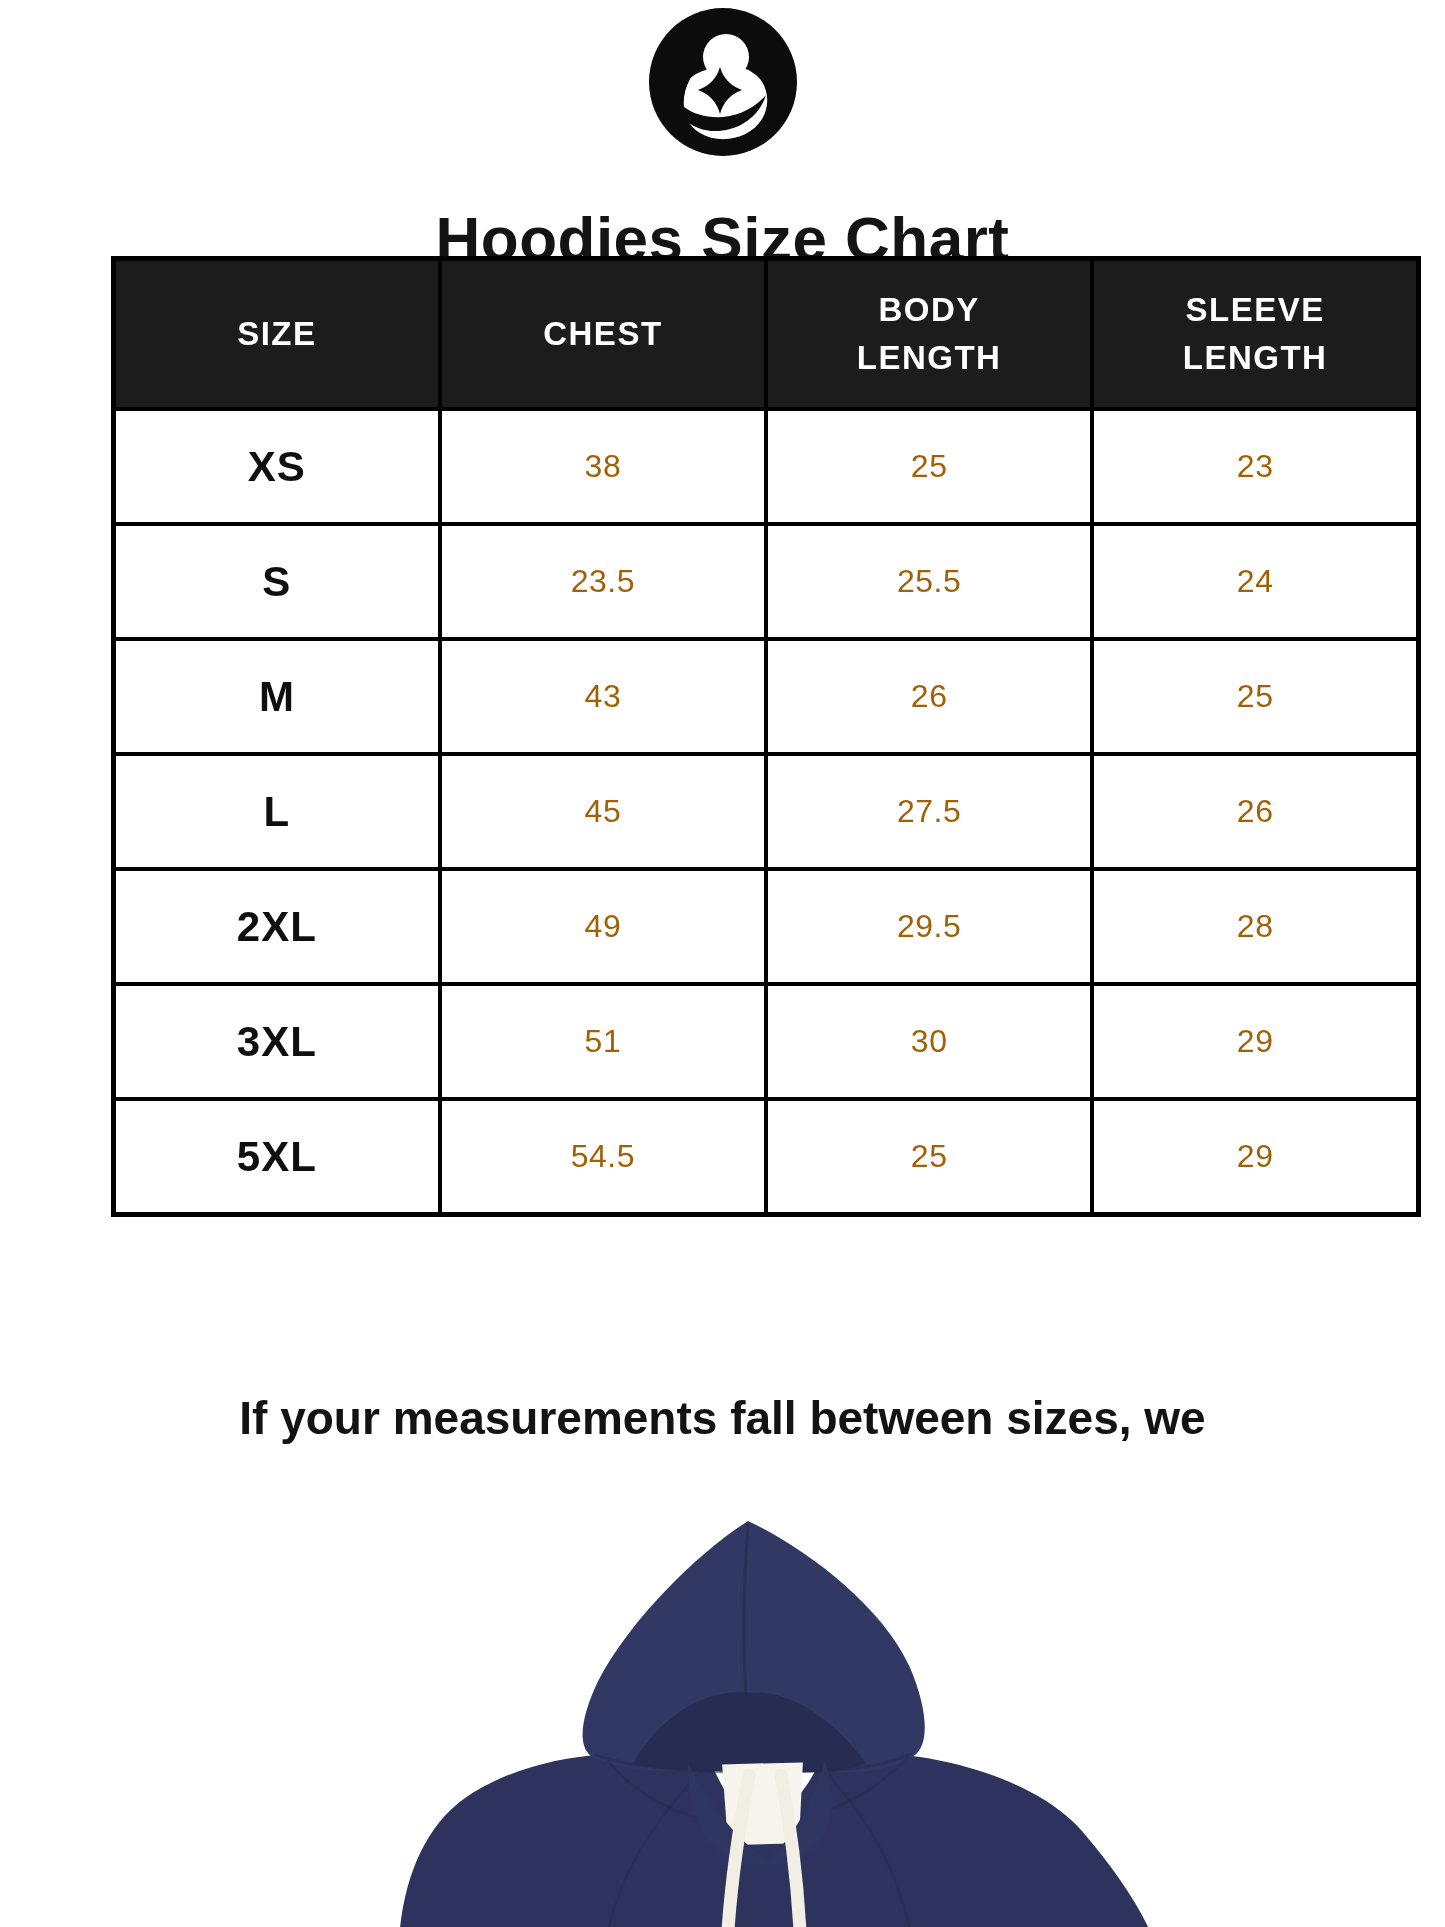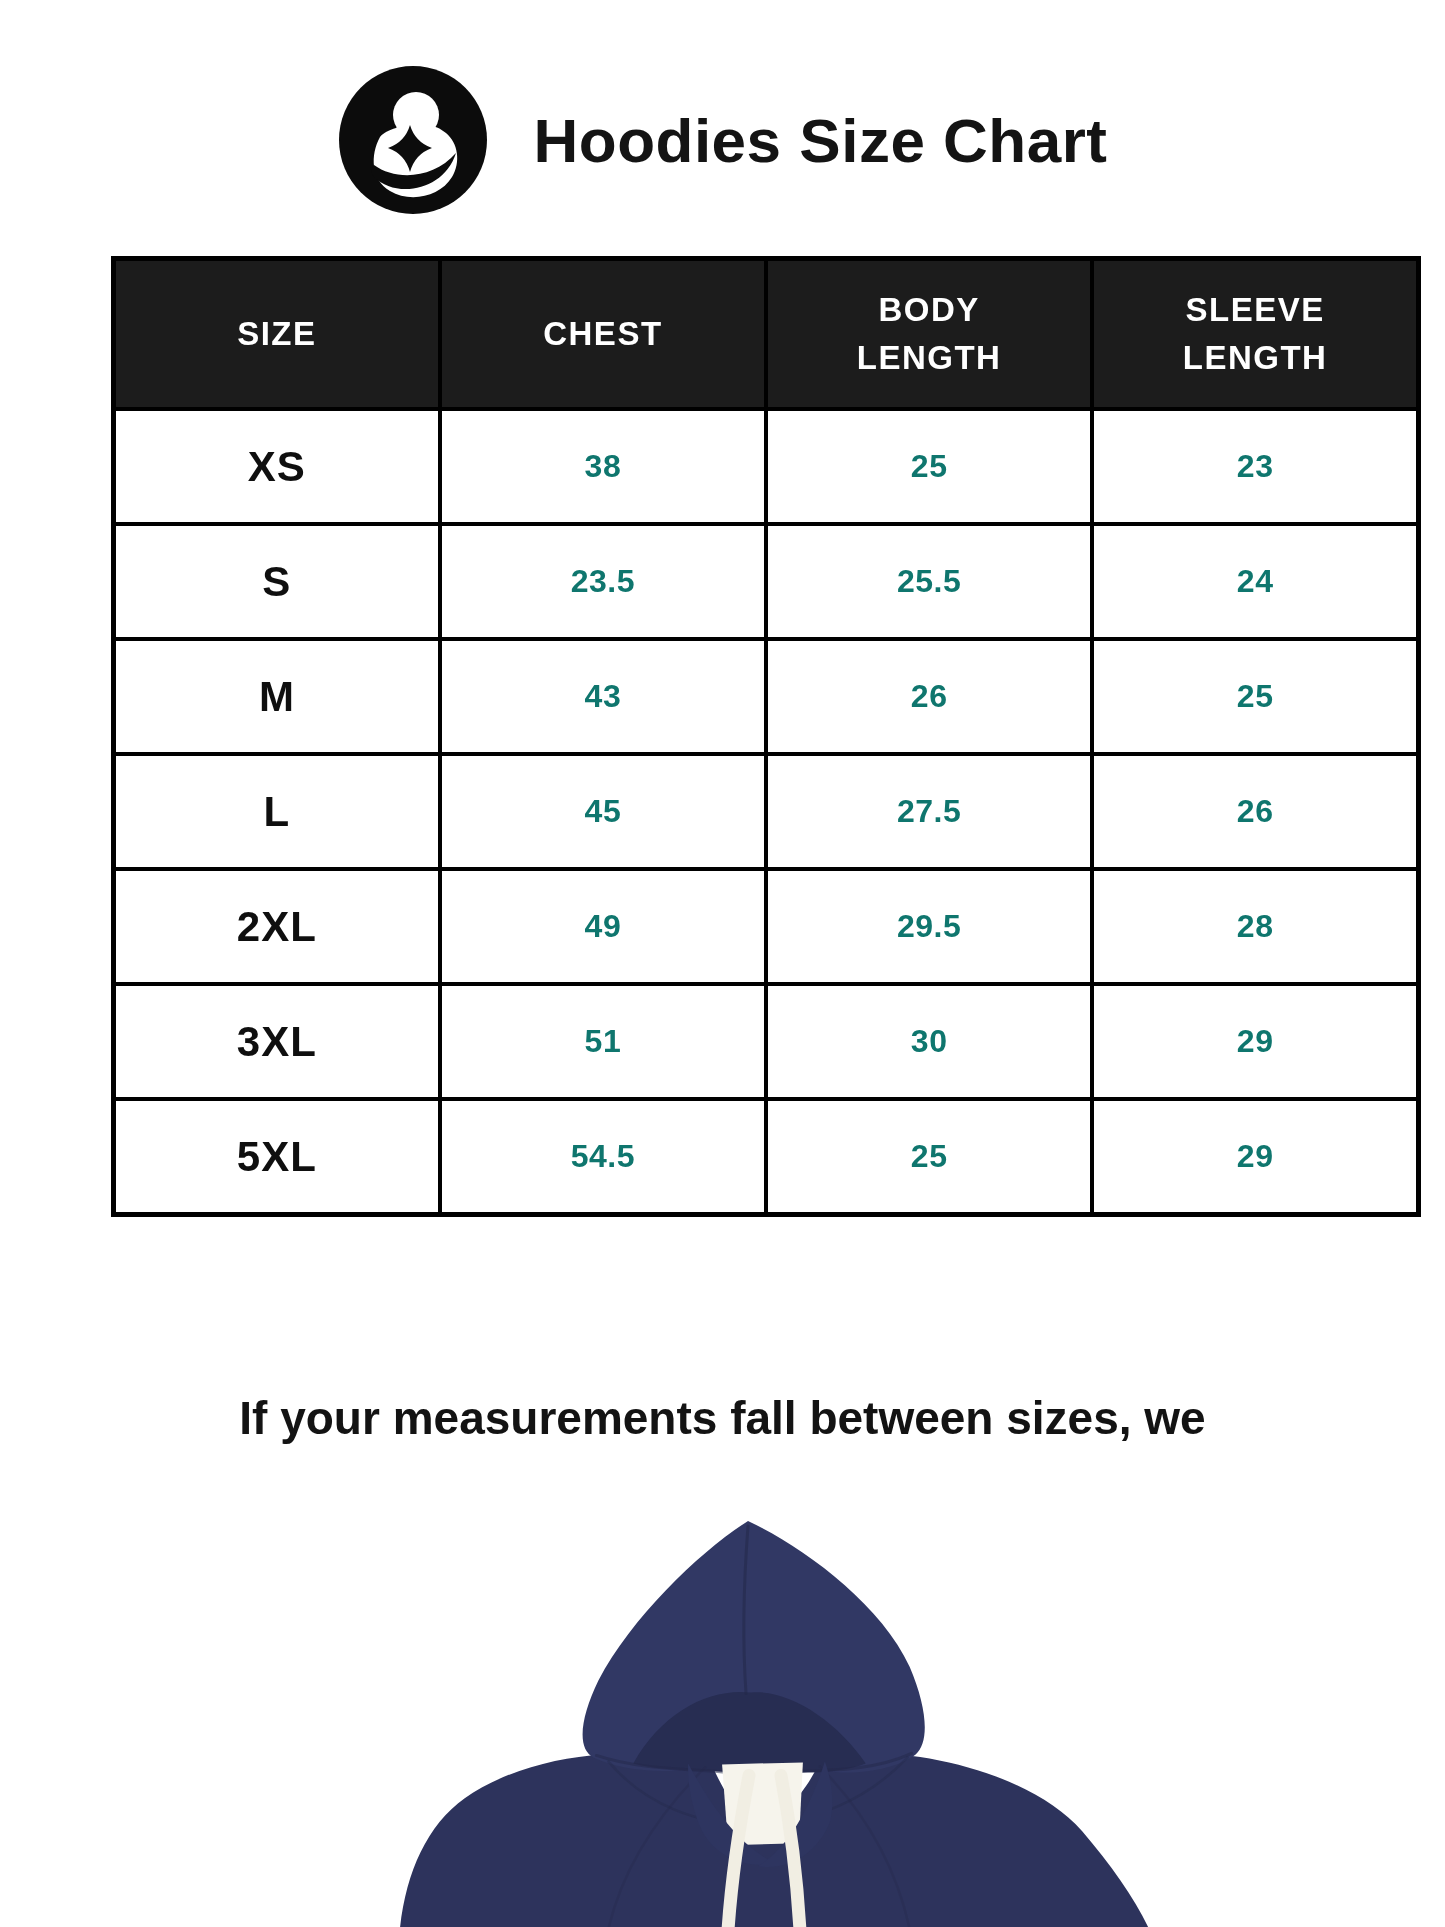--- a/index.html
+++ b/index.html
@@ -19,20 +19,21 @@
   .brand-header {
     position: absolute;
     top: 64px;
     left: 0;
     right: 0;
     height: 152px;
     display: flex;
     align-items: center;
     justify-content: center;
     gap: 46px;
+    flex-direction: column;
   }
   .brand-logo {
     width: 150px;
     height: 150px;
     flex: 0 0 auto;
   }
   .page-title {
     font-size: 62px;
     font-weight: 700;
     color: #141414;
@@ -70,22 +71,22 @@
     display: inline-block;
     max-width: 180px; 
   }
   table.size-chart td {
     height: 109px;
     border: 4px solid #000000;
     background: #ffffff;
     text-align: center;
     vertical-align: middle;
     font-size: 32px;
-    font-weight: 700;
-    color: #0f766e;
+    font-weight: 400;
+    color: #a16207;
     letter-spacing: 0.5px;
   }
   table.size-chart td.size-cell {
     font-weight: 700;
     font-size: 42px;
     color: #0f0f0f;
     letter-spacing: 1px;
   }
 
   

